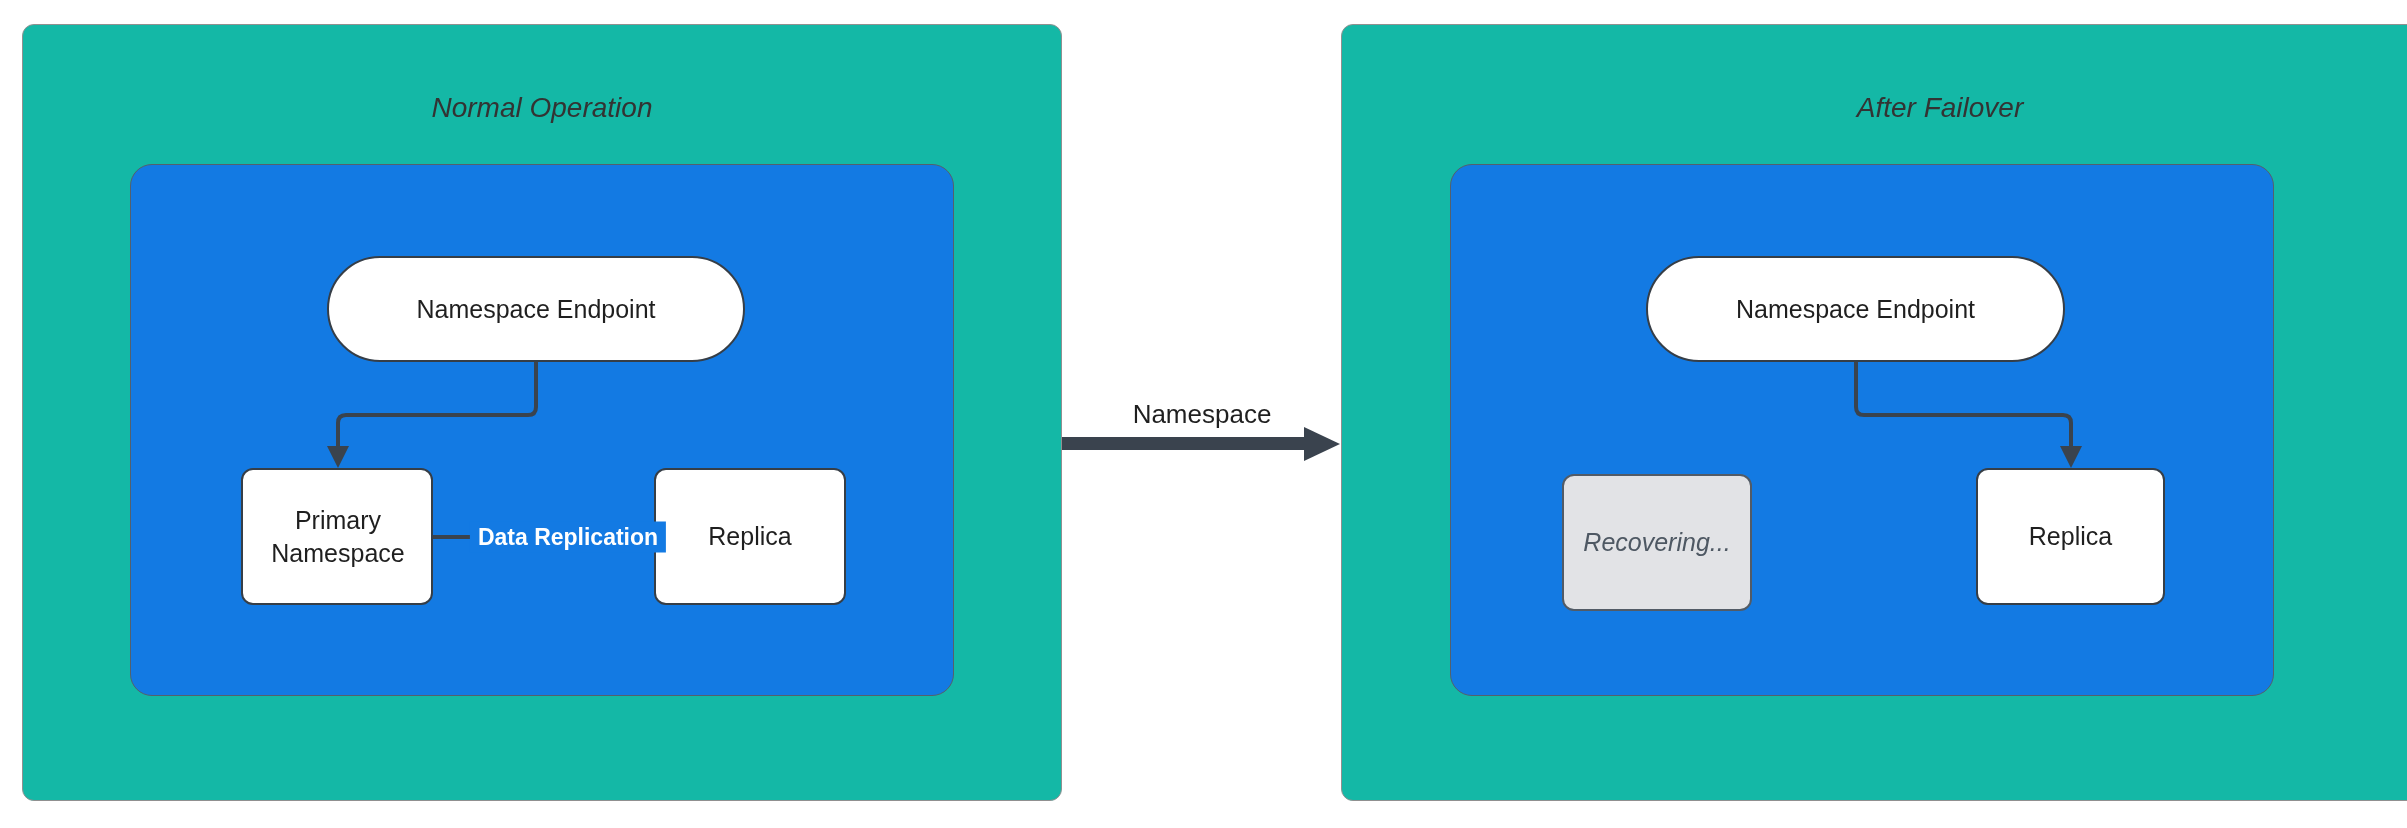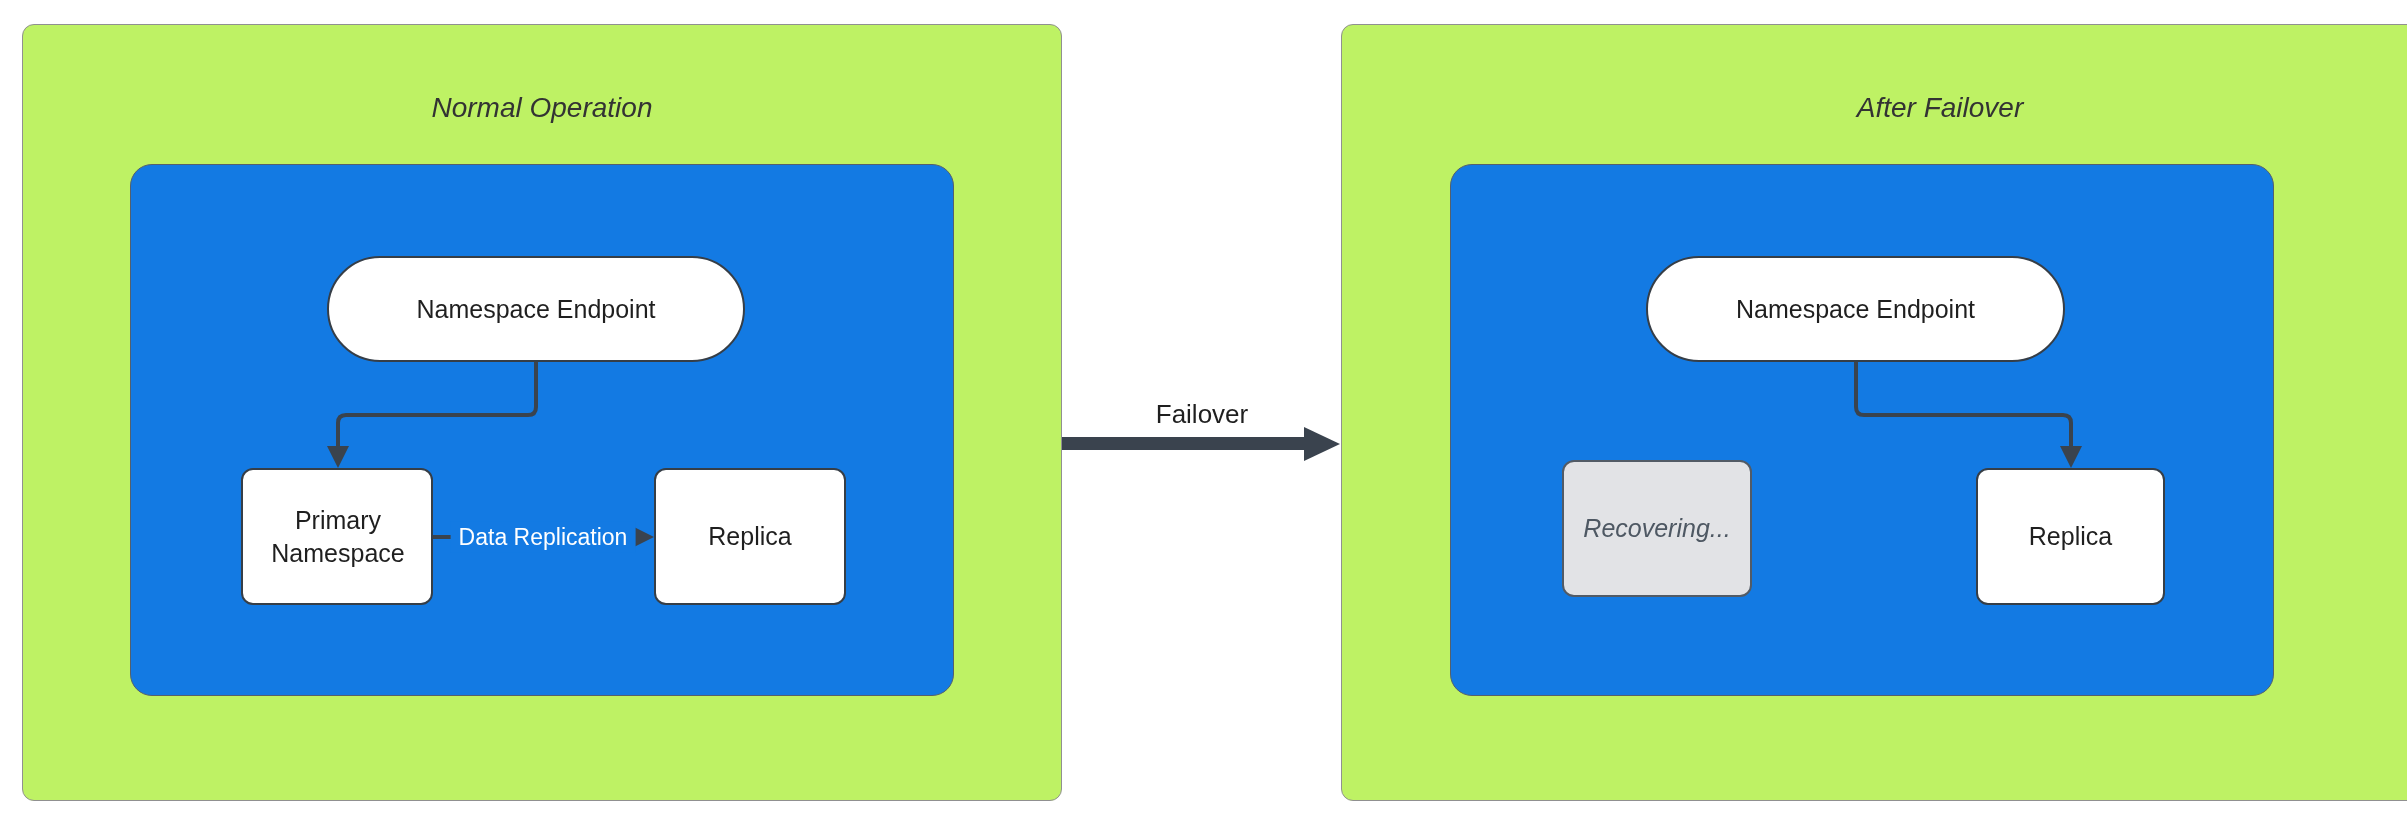--- a/index.html
+++ b/index.html
@@ -20,21 +20,21 @@
   body {
     width: 2407px; height: 828px;
     position: relative;
     font-family: "Liberation Sans", "DejaVu Sans", sans-serif;
     overflow: hidden;
   }
   .panel {
     position: absolute;
     top: 24px;
     height: 777px;
-    background: #bef264;
+    background: #14b8a6;
     border: 1.5px solid var(--panel-border);
     border-radius: 12px;
   }
   .panel-title {
     position: absolute;
     top: 66px;
     left: 0; right: 0;
     text-align: center;
     font-size: 28px;
     font-style: italic;
@@ -83,24 +83,25 @@
     background: var(--recovering-fill);
     border-color: var(--recovering-border);
     color: var(--recovering-text);
     font-style: italic;
   }
   .edge-label {
     position: absolute;
     transform: translate(-50%, -50%);
     background: var(--blue);
     color: var(--edge-label-text);
-    font-weight: normal;
+    font-weight: bold;
     font-size: 23px;
     padding: 2px 8px;
     white-space: nowrap;
+    margin-left: 25px;
   }
   .failover-label {
     position: absolute;
     left: 1102px; top: 398px;
     width: 200px;
     text-align: center;
     font-size: 26px;
     color: var(--node-text);
     line-height: 32px;
   }
@@ -137,33 +138,33 @@
     <div class="node pill" style="left:196px; top:91px; width:418px; height:106px;">Namespace Endpoint</div>
 
     <div class="node" style="left:110px; top:303px; width:192px; height:137px;padding-left:16px;">Primary Namespace</div>
 
     <div class="node" style="left:523px; top:303px; width:192px; height:137px;">Replica</div>
 
     <div class="edge-label" style="left:412px; top:372px;">Data Replication</div>
   </div>
 </section>
 
-<div class="failover-label">Failover</div>
+<div class="failover-label">Namespace</div>
 <div class="failover-body"></div>
 <div class="failover-head"></div>
 
 <section class="panel" style="left:1341px; width:1198px;padding-left:19px;">
   <div class="panel-title">After Failover</div>
 
   <div class="bluebox" style="left:108px;">
 
     <svg class="connectors" viewBox="0 0 824 532">
       <path d="M 405 197 L 405 242 Q 405 250 413 250 L 612 250 Q 620 250 620 258 L 620 284"></path>
       <polygon points="620,303 609,281 631,281"></polygon>
     </svg>
 
     <div class="node pill" style="left:195px; top:91px; width:419px; height:106px;">Namespace Endpoint</div>
 
-    <div class="node recovering" style="left:111px; top:295px; width:190px; height:137px;text-align:center;">Recovering...</div>
+    <div class="node recovering" style="left:111px; top:309px; width:190px; height:137px;text-align:center;">Recovering...</div>
 
     <div class="node" style="left:525px; top:303px; width:189px; height:137px;">Replica</div>
   </div>
 </section>
 
 </body></html>

